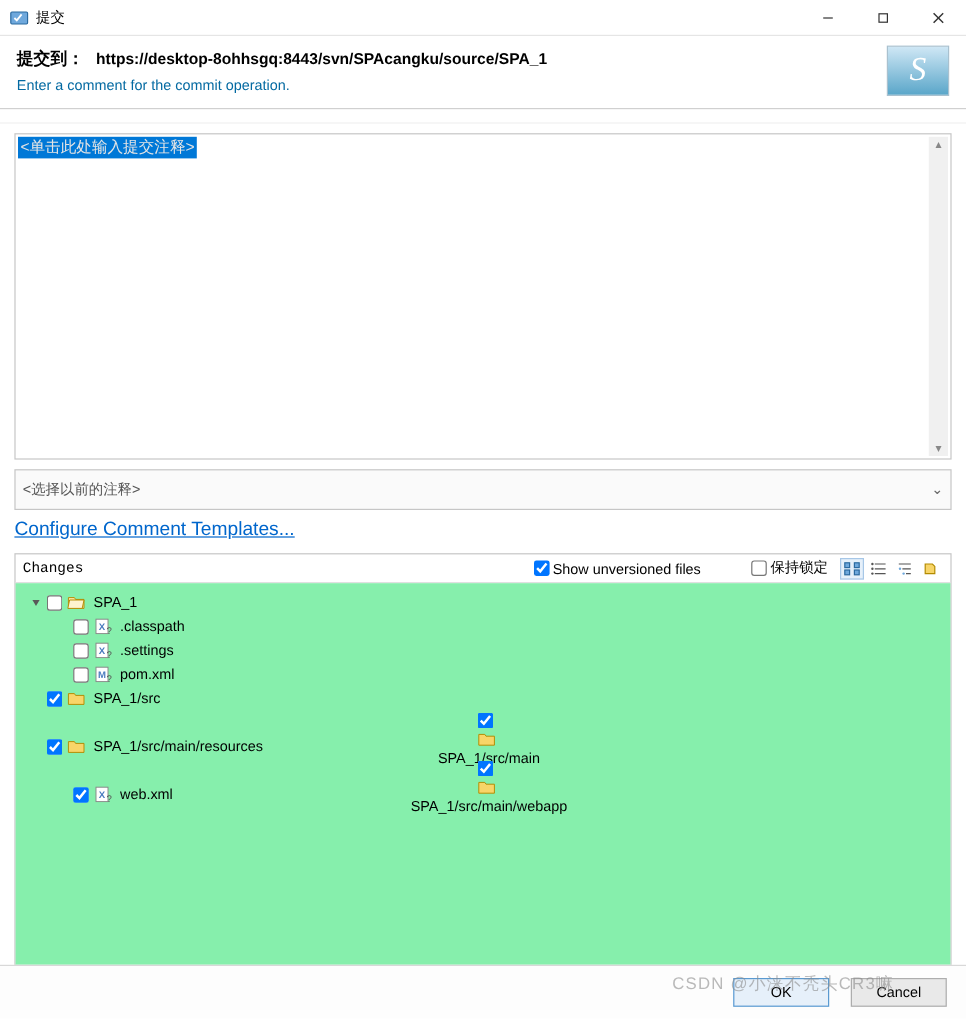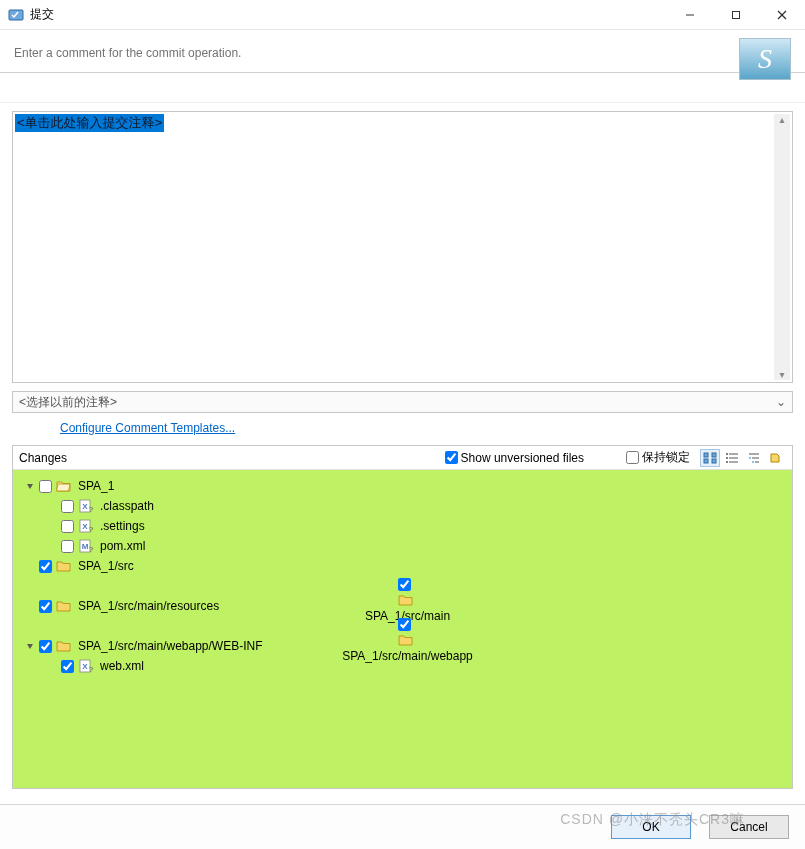--- a/index.html
+++ b/index.html
@@ -37,21 +37,21 @@
   }
   .header {
     background: #ffffff;
     padding: 10px 14px 12px 14px;
     border-bottom: 1px solid #d0d0d0;
     position: relative;
   }
   .header-row1 { display: flex; align-items: baseline; gap: 10px; }
   .header-label { font-weight: bold; font-size: 14px; }
   .header-url { font-weight: bold; font-size: 13px; }
-  .header-sub { margin-top: 6px; color: #737373; font-size: 12px; }
+  .header-sub { margin-top: 6px; color: #0369a1; font-size: 12px; }
   .header-logo {
     position: absolute; right: 14px; top: 8px;
     width: 52px; height: 42px;
     background: linear-gradient(180deg, #cfe7f5 0%, #5aa6c9 100%);
     border: 1px solid #a9c1cf;
     display: flex; align-items: center; justify-content: center;
     color: #fff; font-size: 28px; font-style: italic; font-family: Georgia, serif;
   }
   .body-area {
     position: absolute;
@@ -65,75 +65,75 @@
   .comment-box {
     border: 1px solid #c6c6c6;
     height: 272px;
     padding: 2px;
     position: relative;
     background: #fff;
   }
   .comment-placeholder {
     display: inline-block;
     background: #0078d7;
-    color: #0f172a;
+    color: #e5e5e5;
     padding: 0 2px;
     font-size: 13px;
     line-height: 18px;
   }
   .comment-scroll {
     position: absolute; top: 2px; right: 2px; width: 16px; bottom: 2px;
     background: #f0f0f0;
   }
   .comment-scroll::before { content: "▴"; position: absolute; top: 0; left: 0; right:0; text-align:center; color:#888; font-size:10px;}
   .comment-scroll::after { content: "▾"; position: absolute; bottom: 0; left: 0; right:0; text-align:center; color:#888; font-size:10px;}
   .prev-comment {
     margin: 8px 12px 0 12px;
     border: 1px solid #c6c6c6;
-    height: 22px;
+    height: 34px;
     display: flex; align-items: center;
     padding: 0 6px;
     color: #555;
     background: #fafafa;
     position: relative;
   }
   .prev-comment .chev { position:absolute; right:6px; color:#666; }
   .link-row {
     padding: 8px 12px 10px 12px;
   }
-  .link-row a { color: #0066cc; text-decoration: underline; font-size: 12px; margin-left: 48px; }
+  .link-row a { color: #0066cc; text-decoration: underline; font-size: 16px; }
   .changes-panel {
     margin: 0 12px 12px 12px;
     border: 1px solid #c6c6c6;
   }
   .changes-header {
     height: 24px;
     display: flex; align-items: center;
     padding: 0 6px;
     border-bottom: 1px solid #e0e0e0;
     font-size: 12px;
     gap: 6px;
   }
-  .changes-title { flex: 0 0 auto; }
+  .changes-title { flex: 0 0 auto; font-family: Liberation Mono, monospace; }
   .changes-spacer { flex: 1; }
   .chk { display: inline-flex; align-items: center; gap: 3px; padding-left: 36px; }
   .chk input { margin: 0; width: 13px; height: 13px; }
   .tool-icons { display: flex; gap: 2px; margin-left: 4px; }
   .tool-icon {
     width: 20px; height: 18px;
     border: 1px solid transparent;
     display: inline-flex; align-items: center; justify-content: center;
     font-size: 11px;
   }
   .tool-icon.active { border: 1px solid #a7c7e7; background: #e6f0fa; }
   .tree {
     padding: 6px 4px 6px 4px;
     height: 318px;
     overflow: auto;
-    background: #bef264;
+    background: #86efac;
   }
   .tree-row {
     display: flex; align-items: center;
     height: 20px;
     padding-left: 4px;
     gap: 2px;
     white-space: nowrap;
   }
   .expander {
     width: 14px; display: inline-flex; justify-content: center; color: #5a5a5a; font-size: 10px;
@@ -193,20 +193,24 @@
   </span>
   <span class="tb-btn close">
     <svg width="10" height="10" viewBox="0 0 10 10">
         <line x1="1" y1="1" x2="9" y2="9" stroke="#333" stroke-width="1.2"></line>
         <line x1="9" y1="1" x2="1" y2="9" stroke="#333" stroke-width="1.2"></line>
       </svg>
   </span>
 </div>
 
 <div class="header">
+  <div class="header-row1">
+    <span class="header-label">提交到：</span>
+    <span class="header-url">https://desktop-8ohhsgq:8443/svn/SPAcangku/source/SPA_1</span>
+  </div>
   <div class="header-sub">Enter a comment for the commit operation.</div>
   <div class="header-logo">S</div>
 </div>
 
 <div class="body-area">
 
   <div class="comment-box-wrap">
     <div class="comment-box">
       <span class="comment-placeholder">&lt;单击此处输入提交注释&gt;</span>
       <div class="comment-scroll"></div>
@@ -359,35 +363,20 @@
           <span class="expander"></span>
           <input type="checkbox" class="row-check" checked="" style="">
           <span class="folder-icon">
             <svg width="16" height="14" viewBox="0 0 16 14">
       <path d="M1 3 h5 l1 1.5 h7 v7.5 h-13 z" fill="#f8d568" stroke="#b38b00" stroke-width="0.8"></path>
 
     </svg>
           </span>
           <span class="row-label">SPA_1/src/main/webapp</span>
         </div>
-        <div class="tree-row" style="padding-left: 6px;">
-          <span class="expander">
-            <svg width="10" height="10" viewBox="0 0 10 10">
-              <path d="M2 3 L8 3 L5 8 Z" fill="#595959"></path>
-            </svg>
-          </span>
-          <input type="checkbox" class="row-check" checked="" style="">
-          <span class="folder-icon">
-            <svg width="16" height="14" viewBox="0 0 16 14">
-      <path d="M1 3 h5 l1 1.5 h7 v7.5 h-13 z" fill="#f8d568" stroke="#b38b00" stroke-width="0.8"></path>
-
-    </svg>
-          </span>
-          <span class="row-label">SPA_1/src/main/webapp/WEB-INF</span>
-        </div>
         <div class="tree-row" style="padding-left: 28px;">
           <span class="expander"></span>
           <input type="checkbox" class="row-check" checked="" style="">
           <span class="file-icon">
             <svg width="16" height="14" viewBox="0 0 16 14">
     <rect x="2" y="1" width="10" height="12" fill="#fff" stroke="#888" stroke-width="0.8"></rect>
     <text x="7" y="10" font-size="8" text-anchor="middle" fill="#4a7cbf" font-family="sans-serif" font-weight="bold">X</text>
     <text x="13" y="13" font-size="8" text-anchor="middle" fill="#555" font-family="sans-serif">?</text>
   </svg>
           </span>

